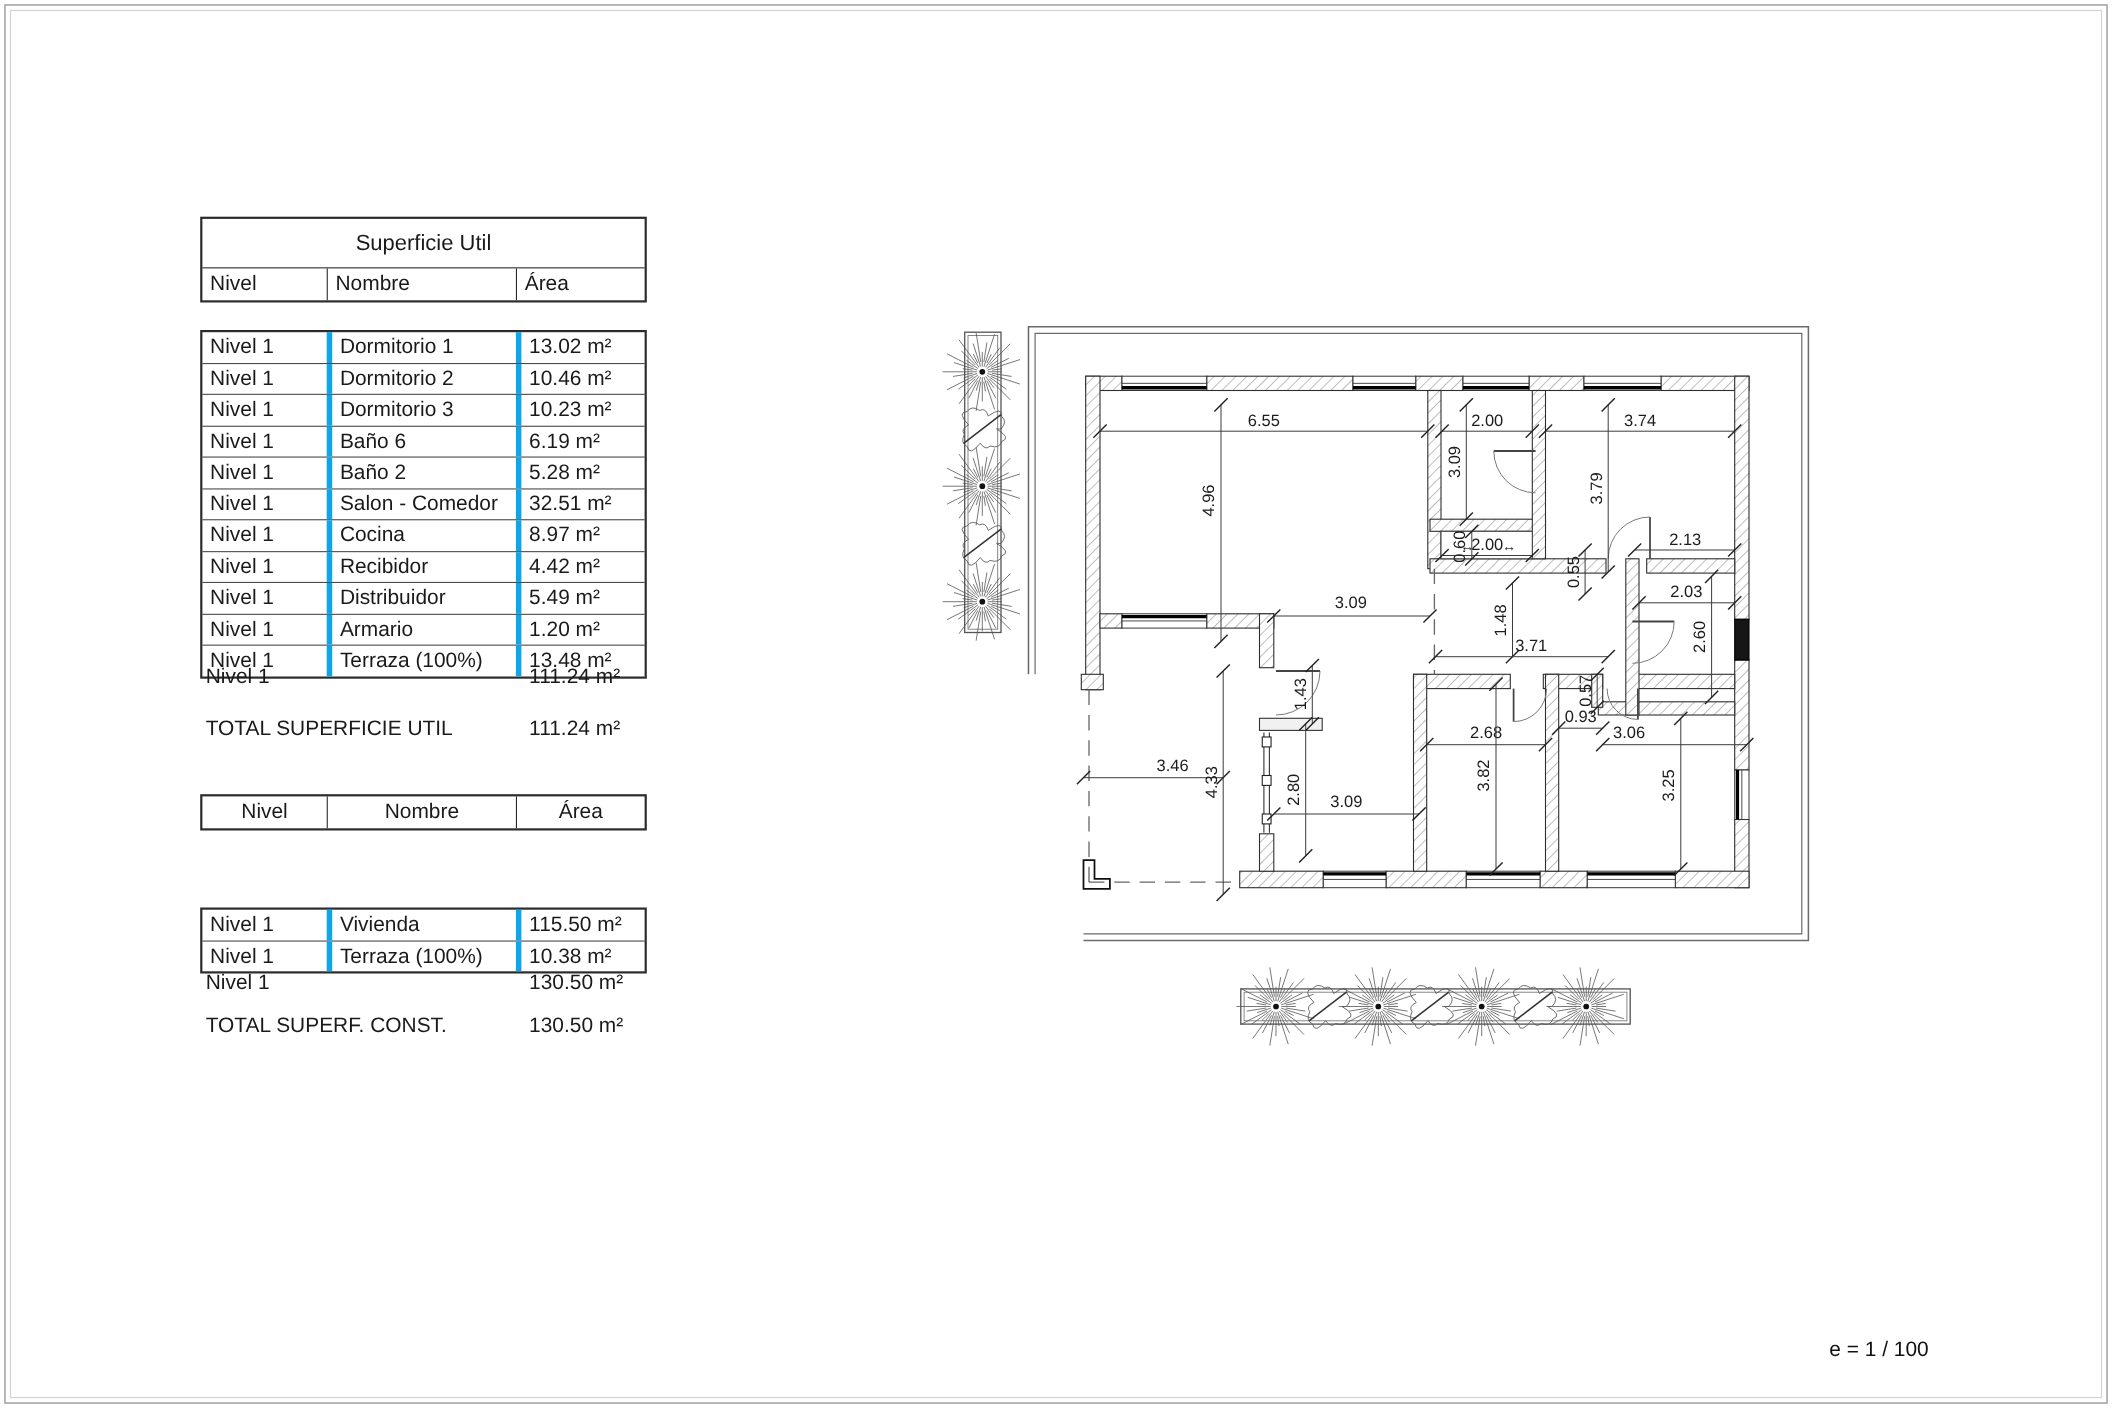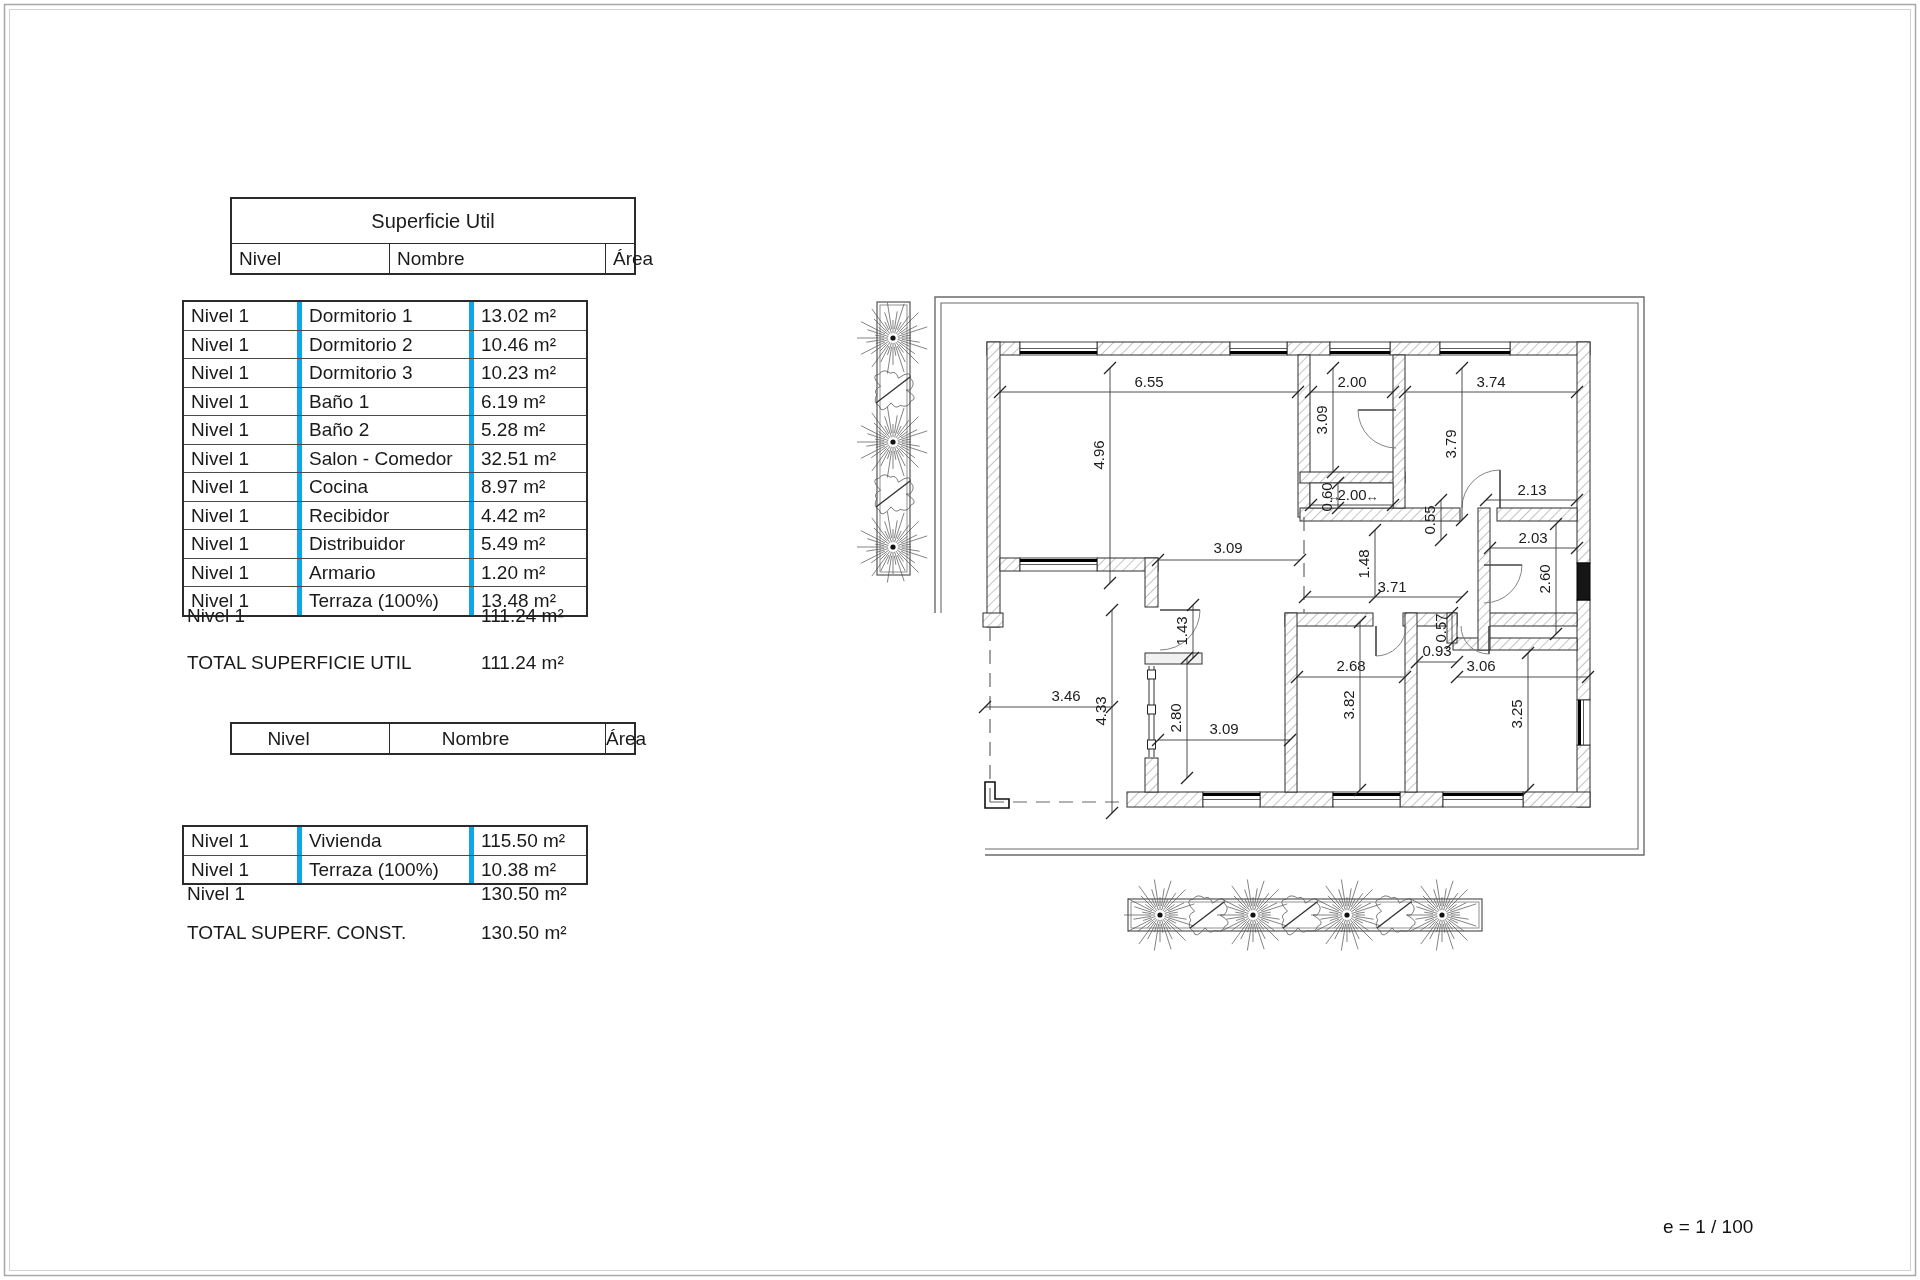--- a/index.html
+++ b/index.html
@@ -2,23 +2,23 @@
 <html><head>
 <meta charset="utf-8">
 <style>
   html,body{margin:0;padding:0;background:#e8e8e8;}
   .sheet{
     position:relative;width:1920px;height:1280px;background:#ffffff;
     font-family:"Liberation Sans",sans-serif;color:#1a1a1a;overflow:hidden;
   }
   svg{position:absolute;left:0;top:0;}
   .tbl{position:absolute;left:182px;width:406px;}
-  .tbl-head{position:absolute;left:0;width:406px;border:2px solid #2b2b2b;box-sizing:border-box;background:#fff;margin-left:48px;}
+  .tbl-head{position:absolute;left:0;width:406px;border:2px solid #2b2b2b;box-sizing:border-box;background:#fff;}
   .tbl-title{height:44px;line-height:44px;text-align:center;font-size:20px;border-bottom:1.5px solid #2b2b2b;}
-  .grid3{display:grid;grid-template-columns:113px 172px auto;gap:44px;}
+  .grid3{display:grid;grid-template-columns:113px 172px auto;}
   .tbl-cols{height:29px;line-height:29px;font-size:19px;}
   .tbl-cols .c{border-left:1.5px solid #2b2b2b;}
   .tbl-cols .c:first-child{border-left:none;}
   .t1 .tbl-cols .c{text-align:left;padding-left:7px;}
   .t2 .tbl-cols .c{text-align:center;padding-left:0;}
   .tbl-data{position:absolute;left:0;width:406px;border:2px solid #2b2b2b;box-sizing:border-box;background:#fff;}
   .tbl-data .r{display:grid;grid-template-columns:113px 172px auto;height:27.5px;line-height:27.5px;font-size:19px;border-top:1px solid #4a4a4a;}
   .tbl-data .r:first-child{border-top:none;}
   .tbl-data .c{border-left:5px solid #0ea5e9;padding-left:7px;overflow:hidden;white-space:nowrap;}
   .tbl-data .c:first-child{border-left:none;}
@@ -679,21 +679,21 @@
           <div class="c">Dormitorio 2</div>
           <div class="c">10.46 m²</div>
         </div>
         <div class="r">
           <div class="c">Nivel 1</div>
           <div class="c">Dormitorio 3</div>
           <div class="c">10.23 m²</div>
         </div>
         <div class="r">
           <div class="c">Nivel 1</div>
-          <div class="c">Baño 1</div>
+          <div class="c">Baño 6</div>
           <div class="c">6.19 m²</div>
         </div>
         <div class="r">
           <div class="c">Nivel 1</div>
           <div class="c">Baño 2</div>
           <div class="c">5.28 m²</div>
         </div>
         <div class="r">
           <div class="c">Nivel 1</div>
           <div class="c">Salon - Comedor</div>

